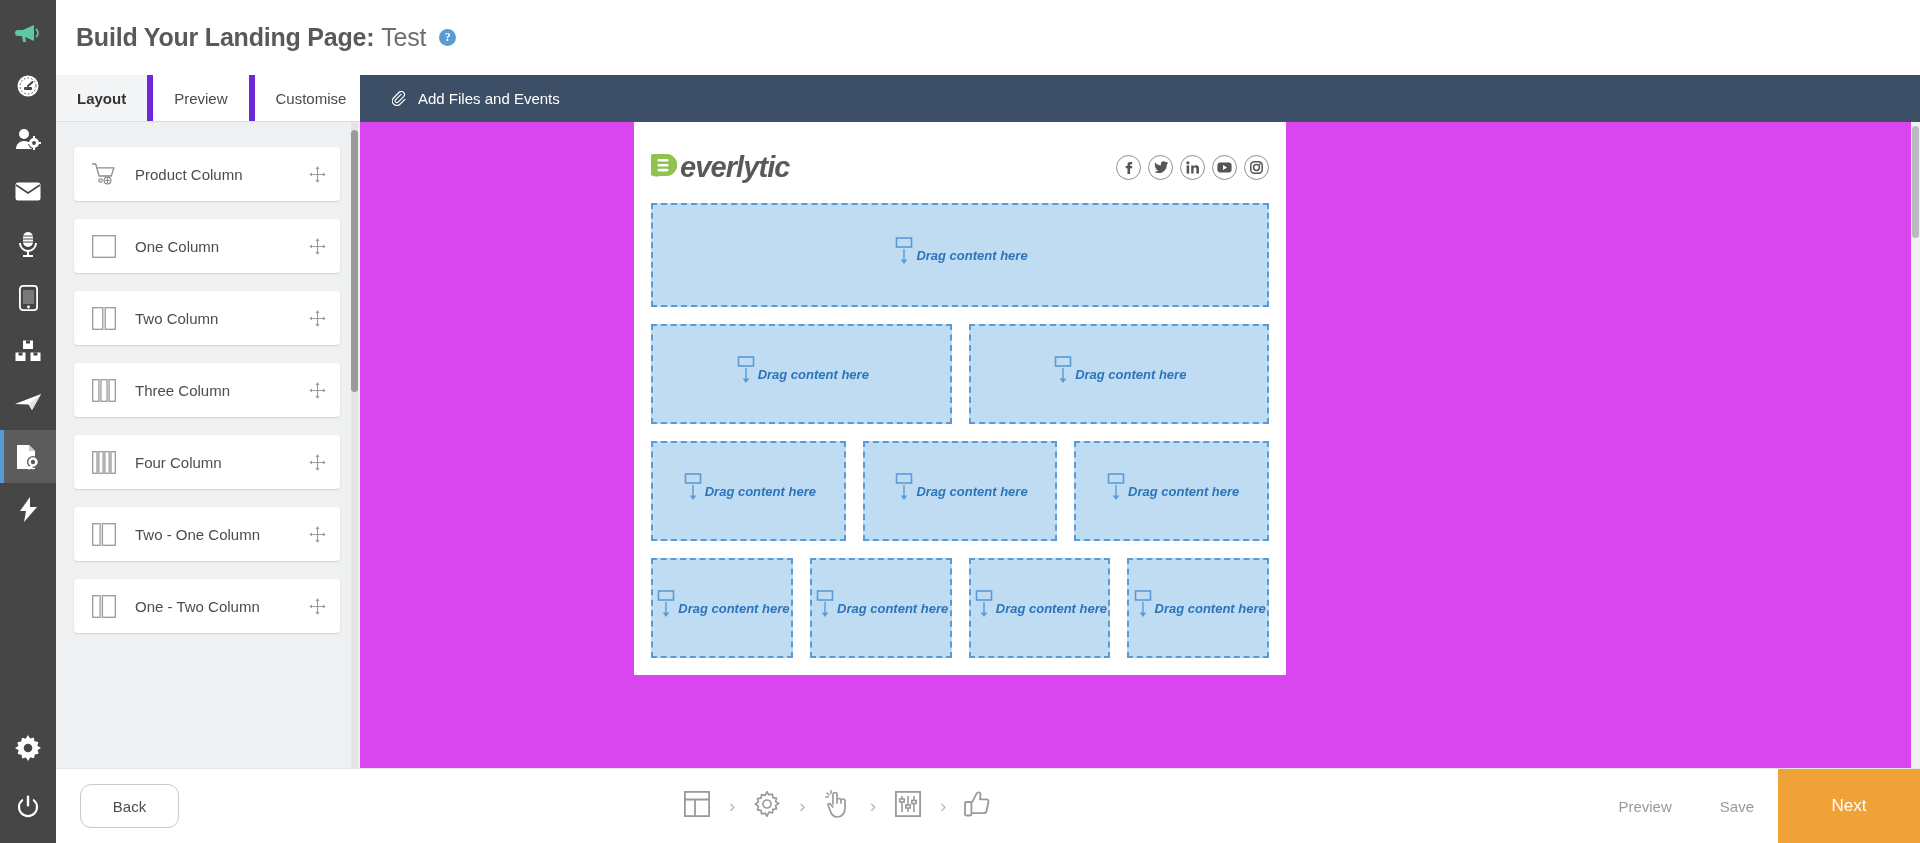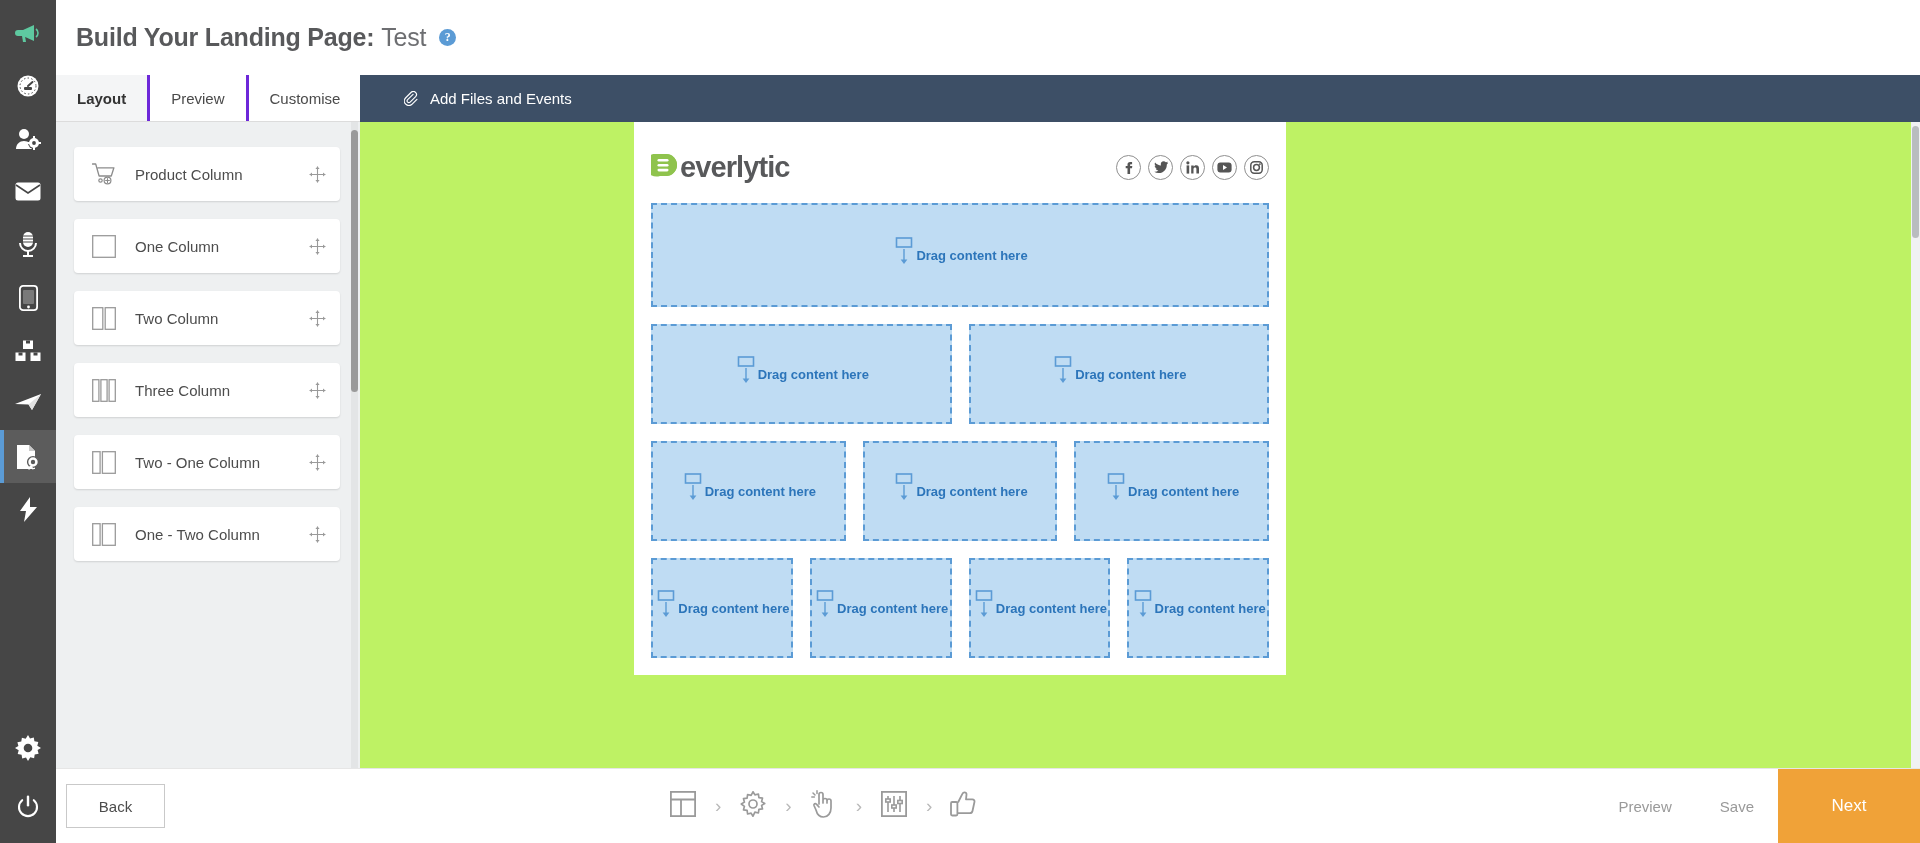--- a/index.html
+++ b/index.html
@@ -53,26 +53,26 @@
 
   
   .stripe { display: flex; flex: 0 0 47px; height: 47px; }
   .tabs {
     width: 304px; flex: 0 0 304px; display: flex; align-items: stretch;
     background: #ffffff; border-bottom: 1px solid #dcdcdc;
   }
   .tab {
     display: flex; align-items: center; justify-content: center;
     padding: 0 21px; font-size: 15px; color: #4a4a4a; cursor: pointer;
-    background: #ffffff; border-right: 3px solid #6d28d9;
+    background: #ffffff; border-right: 6px solid #6d28d9;
   }
   .tab.active { background: #f4f5f6; font-weight: 700; color: #333; border-bottom: none; }
   .filesbar {
     flex: 1; background: #3d4f66; display: flex; align-items: center;
-    padding-left: 44px; color: #ffffff; font-size: 15px; cursor: pointer;
+    padding-left: 32px; color: #ffffff; font-size: 15px; cursor: pointer;
   }
   .filesbar .clip { margin-right: 11px; display: inline-flex; }
 
   
   .body { flex: 1; display: flex; min-height: 0; position: relative; }
 
   
   .panel {
     width: 304px; flex: 0 0 304px; background: #eef0f1;
     position: relative; overflow: hidden; padding-top: 25px;
@@ -88,21 +88,21 @@
   .drag-handle { flex: 0 0 18px; display: flex; align-items: center; justify-content: center; cursor: move; }
   .panel-sb {
     position: absolute; right: 2px; top: 8px; width: 7px; height: 262px;
     background: #9a9a9a; border-radius: 4px; cursor: pointer;
   }
   .panel-sb-track {
     position: absolute; right: 2px; top: 0; width: 7px; bottom: 0; background: #e3e5e6;
   }
 
   
-  .canvas { flex: 1; background: #bef264; position: relative; overflow: hidden; }
+  .canvas { flex: 1; background: #d946ef; position: relative; overflow: hidden; font-style: italic; }
   .sheet {
     position: absolute; left: 274px; top: 0; width: 652px; background: #fff;
     min-height: 520px; padding: 18px 17px 0 17px;
   }
   .sheet-head { display: flex; align-items: center; justify-content: space-between; height: 54px; }
   .logo { display: flex; align-items: center; }
   .logo-mark { width: 28px; height: 30px; }
   .logo-text { font-size: 29px; font-weight: 700; color: #58595b; letter-spacing: -0.9px; margin-left: 1px; }
   .socials { display: flex; gap: 7px; }
   .soc {
@@ -128,22 +128,22 @@
     position: absolute; right: 1px; top: 4px; width: 7px; height: 112px;
     background: #b9bcbf; border-radius: 4px; cursor: pointer;
   }
 
   
   .footer {
     height: 75px; flex: 0 0 75px; background: #fff; border-top: 1px solid #e6e6e6;
     display: flex; align-items: center; position: relative;
   }
   .back-btn {
-    margin-left: 10px; width: 99px; height: 44px; border: 1px solid #c9c9c9;
-    border-radius: 0; background: #fff; font-size: 15px; color: #4c4c4c;
+    margin-left: 24px; width: 99px; height: 44px; border: 1px solid #c9c9c9;
+    border-radius: 11px; background: #fff; font-size: 15px; color: #4c4c4c;
     display: flex; align-items: center; justify-content: center; cursor: pointer;
   }
   .steps { display: flex; align-items: center; margin-left: 492px; gap: 0; }
   .step { display: flex; align-items: center; justify-content: center; width: 52px; cursor: pointer; }
   .step-sep { color: #b9b9b9; font-size: 19px; margin: 0 6px; }
   .footer-right {
     margin-left: auto; display: flex; align-items: center; height: 100%;
   }
   .ftxt { font-size: 15px; color: #9a9a9a; padding: 0 24px; cursor: pointer; }
   .next-btn {
@@ -385,20 +385,37 @@
             </span>
             <span class="layout-label">Three Column</span>
             <span class="drag-handle">
               <svg width="17" height="17" viewBox="0 0 17 17">
                 <path d="M8.5 0.6v15.8M0.6 8.5h15.8" stroke="#9a9a9a" stroke-width="1.1"></path>
                 <path d="M8.5 0.6l-2.1 2.4h4.2zM8.5 16.4l-2.1-2.4h4.2zM0.6 8.5l2.4-2.1v4.2zM16.4 8.5l-2.4-2.1v4.2z" fill="#9a9a9a"></path>
               </svg>
             </span>
           </div>
 
+          <div class="layout-card">
+            <span class="layout-icon">
+              <svg width="24" height="23" viewBox="0 0 24 23">
+                <rect x="0.7" y="0.7" width="4.3" height="21.6" fill="none" stroke="#9a9a9a" stroke-width="1.3"></rect>
+                <rect x="6.8" y="0.7" width="4.3" height="21.6" fill="none" stroke="#9a9a9a" stroke-width="1.3"></rect>
+                <rect x="12.9" y="0.7" width="4.3" height="21.6" fill="none" stroke="#9a9a9a" stroke-width="1.3"></rect>
+                <rect x="19" y="0.7" width="4.3" height="21.6" fill="none" stroke="#9a9a9a" stroke-width="1.3"></rect>
+              </svg>
+            </span>
+            <span class="layout-label">Four Column</span>
+            <span class="drag-handle">
+              <svg width="17" height="17" viewBox="0 0 17 17">
+                <path d="M8.5 0.6v15.8M0.6 8.5h15.8" stroke="#9a9a9a" stroke-width="1.1"></path>
+                <path d="M8.5 0.6l-2.1 2.4h4.2zM8.5 16.4l-2.1-2.4h4.2zM0.6 8.5l2.4-2.1v4.2zM16.4 8.5l-2.4-2.1v4.2z" fill="#9a9a9a"></path>
+              </svg>
+            </span>
+          </div>
 
           <div class="layout-card">
             <span class="layout-icon">
               <svg width="24" height="23" viewBox="0 0 24 23">
                 <rect x="0.7" y="0.7" width="7.4" height="21.6" fill="none" stroke="#9a9a9a" stroke-width="1.3"></rect>
                 <rect x="10.4" y="0.7" width="12.9" height="21.6" fill="none" stroke="#9a9a9a" stroke-width="1.3"></rect>
               </svg>
             </span>
             <span class="layout-label">Two - One Column</span>
             <span class="drag-handle">

